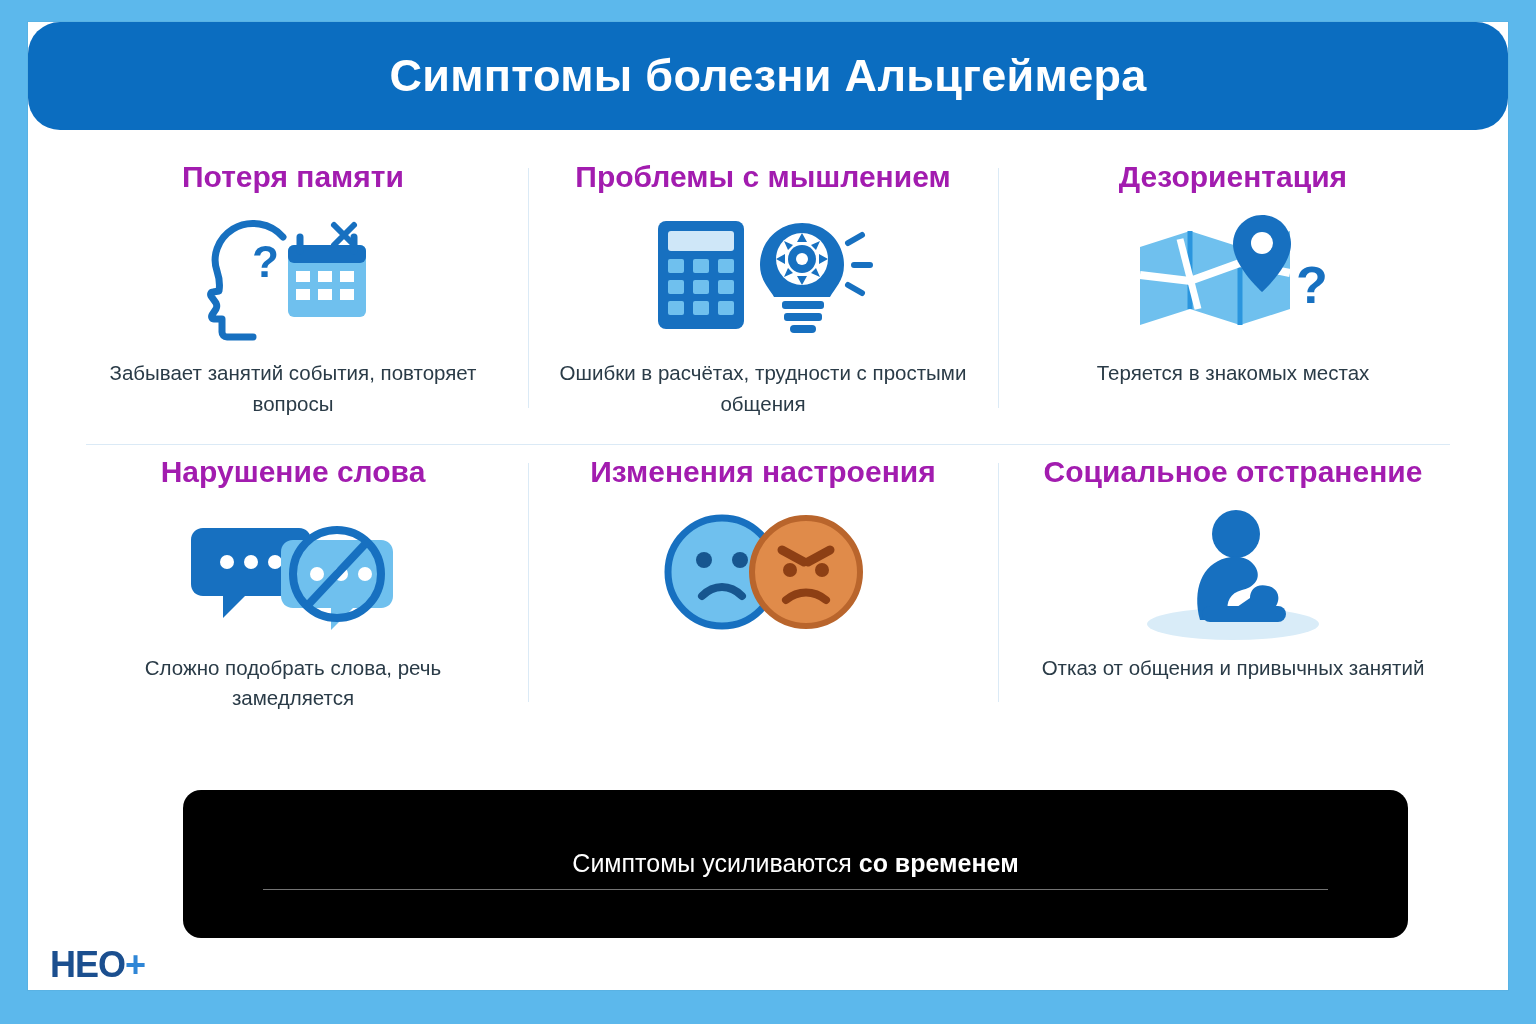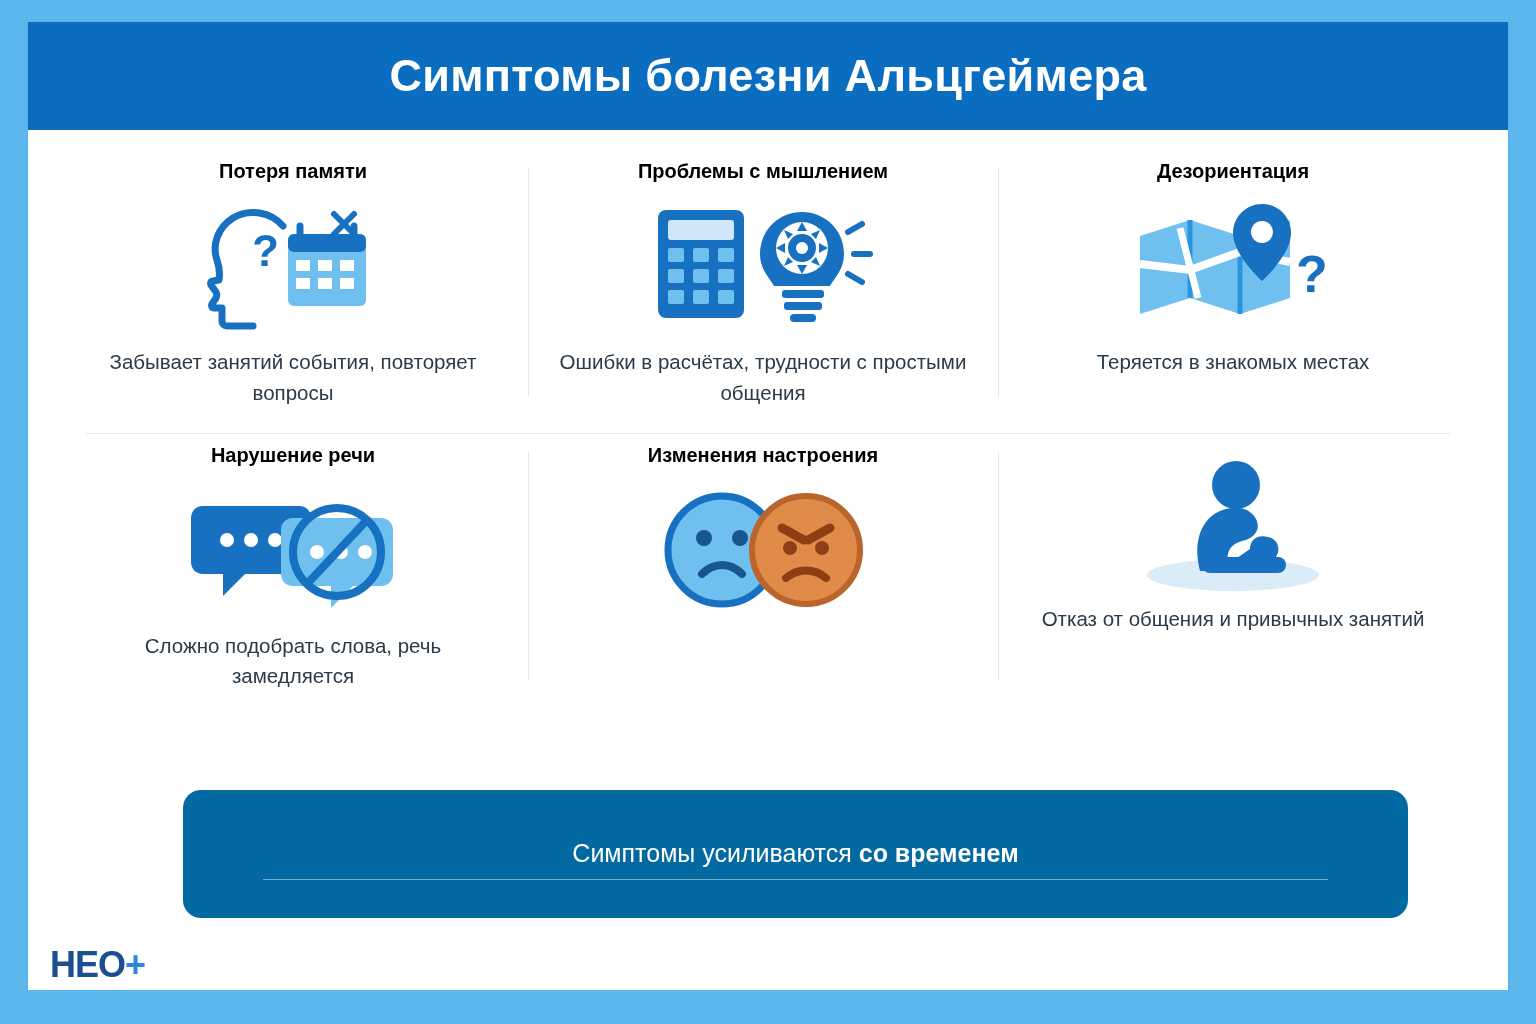--- a/index.html
+++ b/index.html
@@ -21,20 +21,21 @@
     height: 968px;
     background: #ffffff;
     box-shadow: 0 0 0 1px rgba(0,0,0,0.03);
   }
   .title-bar {
     height: 108px;
     background: #0b6dc0;
     display: flex;
     align-items: center;
     justify-content: center;
+    border-radius: 32px;
   }
   .title-bar h1 {
     margin: 0;
     color: #ffffff;
     font-size: 45px;
     font-weight: bold;
     letter-spacing: 0.3px;
   }
   .grid {
     position: relative;
@@ -62,22 +63,22 @@
     content: "";
     position: absolute;
     left: 0;
     top: 12px;
     bottom: 22px;
     width: 1px;
     background: #dbeaf6;
   }
   .cell h2 {
     margin: 0 0 4px 0;
-    font-size: 20px;
-    color: #000000;
+    font-size: 30px;
+    color: #a21caf;
     font-weight: bold;
     text-align: right;
     white-space: nowrap;
   }
   .icon-wrap {
     height: 160px;
     display: flex;
     align-items: center;
     justify-content: center;
   }
@@ -86,22 +87,22 @@
     line-height: 1.5;
     color: #2a3b47;
     text-align: center;
     max-width: 420px;
   }
   .footer-box {
     position: absolute;
     left: 155px;
     top: 768px;
     width: 1225px;
-    height: 128px;
-    background: #0369a1;
+    height: 148px;
+    background: #000000;
     border-radius: 18px;
     padding: 12px 40px;
     box-sizing: border-box;
     display: flex;
     flex-direction: column;
     justify-content: space-around;
   }
   .footer-line {
     color: #ffffff;
     font-size: 25px;
@@ -218,21 +219,21 @@
         <div class="desc">Теряется в знакомых местах</div>
       </div>
 
     </div>
 
     <div class="divider-h"></div>
 
     <div class="row">
 
       <div class="cell">
-        <h2>Нарушение речи</h2>
+        <h2>Нарушение слова</h2>
         <div class="icon-wrap">
           <svg width="220" height="150" viewBox="0 0 220 150">
             <path d="M20 30h96c7 0 12 5 12 12v44c0 7-5 12-12 12H62l-22 22v-22H20c-7 0-12-5-12-12V42c0-7 5-12 12-12z" fill="#1770c0"></path>
             <g fill="#ffffff">
               <circle cx="44" cy="64" r="7"></circle>
               <circle cx="68" cy="64" r="7"></circle>
               <circle cx="92" cy="64" r="7"></circle>
             </g>
             <path d="M110 42h88c7 0 12 5 12 12v44c0 7-5 12-12 12h-28l-22 22v-22h-38c-7 0-12-5-12-12V54c0-7 5-12 12-12z" fill="#6fc0ee"></path>
             <g fill="#ffffff">
@@ -258,20 +259,21 @@
             <circle cx="150" cy="74" r="54" fill="#e08b4a" stroke="#b9652c" stroke-width="6"></circle>
             <path d="M126 52l22 12M174 52l-22 12" stroke="#8d3f14" stroke-width="9" stroke-linecap="round"></path>
             <circle cx="134" cy="72" r="7" fill="#8d3f14"></circle>
             <circle cx="166" cy="72" r="7" fill="#8d3f14"></circle>
             <path d="M130 102c12-10 28-10 40 0" fill="none" stroke="#8d3f14" stroke-width="8" stroke-linecap="round"></path>
           </svg>
         </div>
       </div>
 
       <div class="cell">
+        <h2>Социальное отстранение</h2>
         <div class="icon-wrap">
           <svg width="210" height="150" viewBox="0 0 210 150">
             <ellipse cx="105" cy="126" rx="86" ry="16" fill="#d9ecf8"></ellipse>
             <circle cx="108" cy="36" r="24" fill="#1770c0"></circle>
             <path d="M72 122c-8-30 2-56 26-62 16-4 26 2 30 10 6 12-4 20-14 22-12 3-16 12-14 22 2 8 6 8 6 8z" fill="#1770c0"></path>
             <path d="M96 118c20 6 44 2 52-10 5-8 2-18-8-20-12-3-18 4-18 12" fill="#1770c0"></path>
             <rect x="74" y="108" width="84" height="16" rx="8" fill="#1770c0"></rect>
           </svg>
         </div>
         <div class="desc">Отказ от общения и привычных занятий</div>

